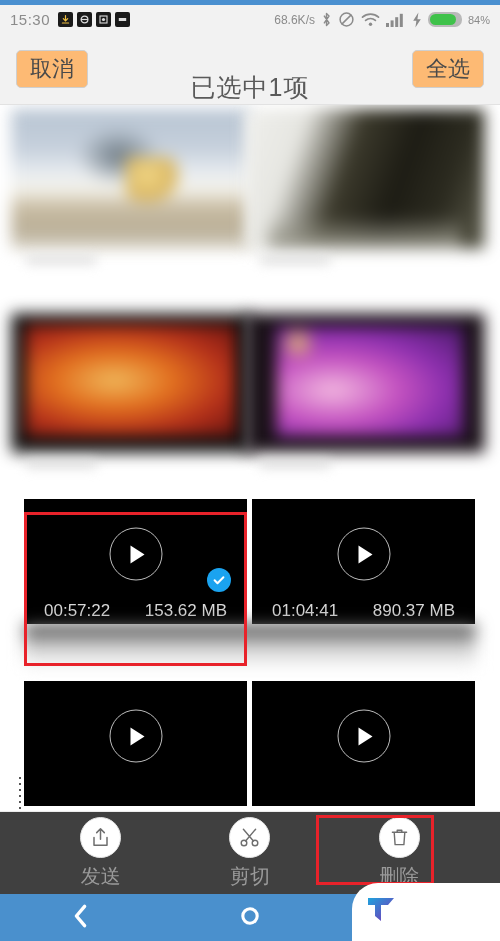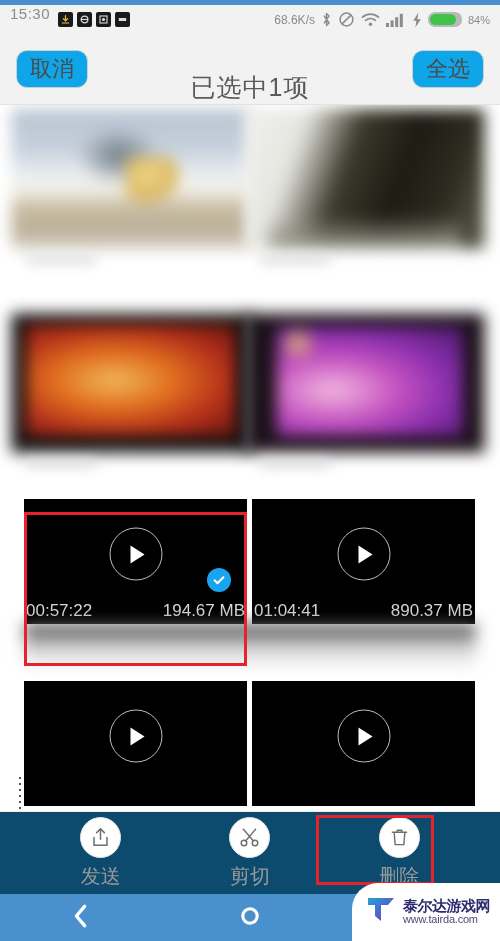--- a/index.html
+++ b/index.html
@@ -9,21 +9,21 @@
     background:#ffffff;
     position:relative;
   }
 
   
   #top-accent { position:absolute; left:0; top:0; width:500px; height:5px; background:#4a90d0; }
 
   
   #status-bar {
     position:absolute; left:0; top:5px; width:500px; height:29px;
-    background:#f2f2f2; display:flex; 
+    background:#f2f2f2; display:flex; align-items:center;
     padding:0 10px; color:#8b8b8b; font-size:15px;
   }
   #status-bar .clock { font-size:15px; color:#8b8b8b; letter-spacing:.5px; }
   .statusicons-left { display:flex; align-items:center; gap:4px; margin-left:8px; }
   .sq-icon {
     width:15px; height:15px; background:#1a1a1a; border-radius:2px;
     display:flex; align-items:center; justify-content:center;
   }
   .sq-icon svg { display:block; }
   .status-right { margin-left:auto; display:flex; align-items:center; gap:6px; }
@@ -36,21 +36,21 @@
   .battery .fill { height:11px; width:26px; border-radius:6px; background:#3fc24a; }
   .batt-pct { font-size:11px; color:#8b8b8b; }
 
   
   #action-bar {
     position:absolute; left:0; top:34px; width:500px; height:71px;
     background:#f2f2f2; display:flex; align-items:center; padding:0 16px;
     border-bottom:1px solid #e2e2e2;
   }
   .hdr-btn {
-    border:1px solid #cfcfcf; border-radius:11px; background:#0ea5e9;
+    border:1px solid #cfcfcf; border-radius:5px; background:#fdba74;
     padding:7px 13px; font-size:22px; color:#4a4a4a; line-height:1;
   }
   #title-selected {
     flex:1; text-align:center; font-size:25px; color:#5a5a5a; letter-spacing:1px;margin-top:36px;
   }
 
   
   #content { position:absolute; left:0; top:105px; width:500px; height:706px; background:#fff; overflow:hidden; }
 
   .grid-row { display:flex; gap:4px; padding:0 16px; }
@@ -96,37 +96,37 @@
     border-top:9px solid transparent; border-bottom:9px solid transparent;
     margin-left:4px;
   }
   .check-badge {
     position:absolute; right:16px; bottom:32px; width:24px; height:24px;
     border-radius:50%; background:#1aa3f0; display:flex; align-items:center; justify-content:center;
   }
   .vid-meta {
     position:absolute; left:0; right:0; bottom:0; height:26px;
     display:flex; align-items:center; justify-content:space-between;
-    padding:0 2px; color:#d8d8d8; font-size:17px;
+    padding:0 20px; color:#d8d8d8; font-size:17px;
   }
 
   .blur-strip { height:42px; filter:blur(8px);
     background:linear-gradient(to bottom,#2a2a2a 0%,#9b9b9b 30%,#dadada 62%,#f4f4f4 100%); margin:0 24px; }
 
   
   .red-box { position:absolute; border:3px solid #e8222a; pointer-events:none; }
 
   
   .dot-rail { position:absolute; left:19px; top:672px; width:2px; height:34px;
      background:repeating-linear-gradient(to bottom,#555 0 2px,transparent 2px 6px); }
 
   
   #bottom-toolbar {
     position:absolute; left:0; top:811px; width:500px; height:83px;
-    background:#0c4a6e; border-top:1px solid #ececec;
+    background:#404040; border-top:1px solid #ececec;
     display:flex; align-items:center; justify-content:space-around; padding:0 26px;
   }
   .tool { width:86px; display:flex; flex-direction:column; align-items:center; gap:5px; }
   .tool-circle {
     width:41px; height:41px; border:1px solid #e3e3e3; border-radius:50%;
     display:flex; align-items:center; justify-content:center; background:#fff;
   }
   .tool-label { font-size:20px; color:#9a9a9a; }
   .dots { display:flex; gap:3.5px; }
   .dots span { width:4px; height:4px; border-radius:50%; background:#8e8e8e; }
@@ -264,21 +264,21 @@
       <div class="play-circle">
           <span class="play-tri"></span>
         </div>
       <div class="check-badge">
         <svg width="14" height="14" viewBox="0 0 14 14">
             <path d="M2.6 7.3l2.9 2.9 5.9-6" stroke="#fff" stroke-width="2" fill="none" stroke-linecap="round" stroke-linejoin="round"></path>
           </svg>
       </div>
       <div class="vid-meta">
         <span>00:57:22</span>
-        <span>194.67 MB</span>
+        <span>153.62 MB</span>
       </div>
     </div>
     <div class="video-card">
       <div class="play-circle">
           <span class="play-tri"></span>
         </div>
       <div class="vid-meta">
         <span>01:04:41</span>
         <span>890.37 MB</span>
       </div>
@@ -360,17 +360,13 @@
     <svg width="34" height="34" viewBox="0 0 34 34">
       <defs>
           <linearGradient id="wmg" x1="0" y1="0" x2="1" y2="1">
         <stop offset="0" stop-color="#1fa3dd"></stop>
             <stop offset="1" stop-color="#7b2fb5"></stop>
       </linearGradient>
         </defs>
       <path d="M4 5h26l-6 7h-7v16l-6-5V12H4z" fill="url(#wmg)"></path>
     </svg>
   </span>
-  <span class="wm-text">
-    <span class="wm-title">泰尔达游戏网</span>
-    <span class="wm-url">www.tairda.com</span>
-  </span>
 </div>
 
 </body></html>

